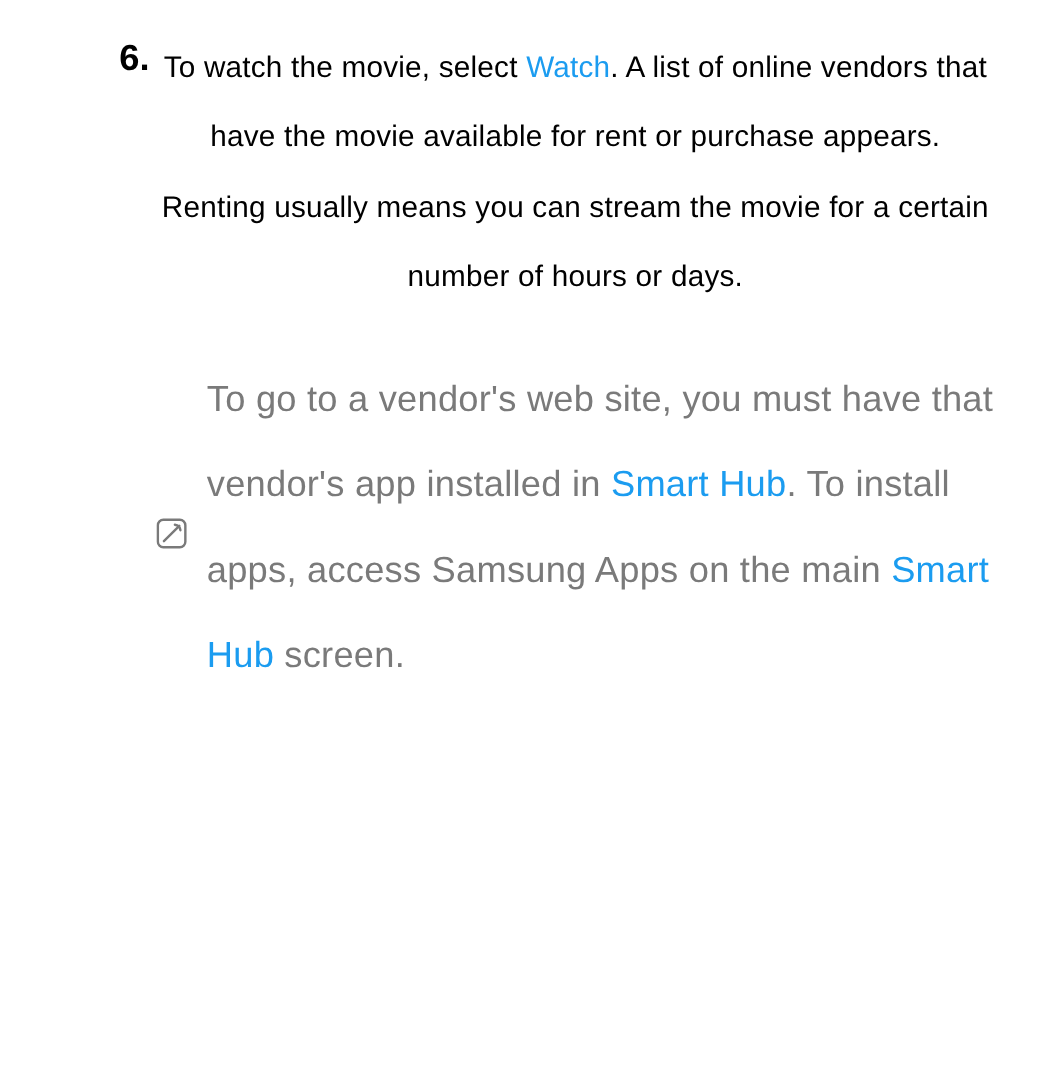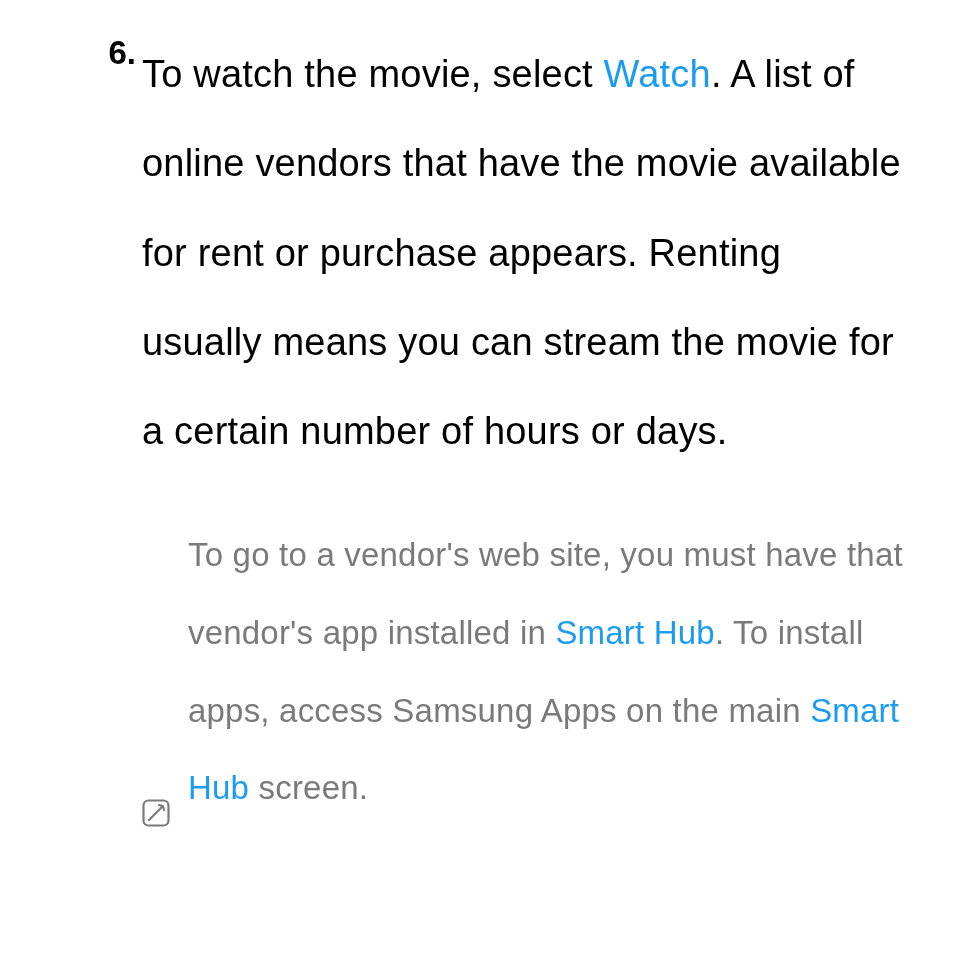--- a/index.html
+++ b/index.html
@@ -23,31 +23,32 @@
     font-size: 33px;
     font-weight: bold;
     color: #000;
     flex: 0 0 auto;
     min-width: 46px;
     text-align: right;
     padding-right: 6px;
     line-height: 1.4;
   }
   .step-body {
-    font-size: 38px;
+    font-size: 27px;
     color: #000;
     line-height: 2.35;
     letter-spacing: 0.2px;
+    text-align: center;
   }
   .step-body .hl {
     color: #1b9cf0;
   }
   .note {
     display: flex;
-    align-items: flex-end;
+    align-items: center;
     padding-left: 52px;
   }
   .note-icon {
     flex: 0 0 auto;
     width: 28px;
     height: 28px;
     margin-top: 12px;
     margin-right: 18px;
   }
   .note-icon svg {

